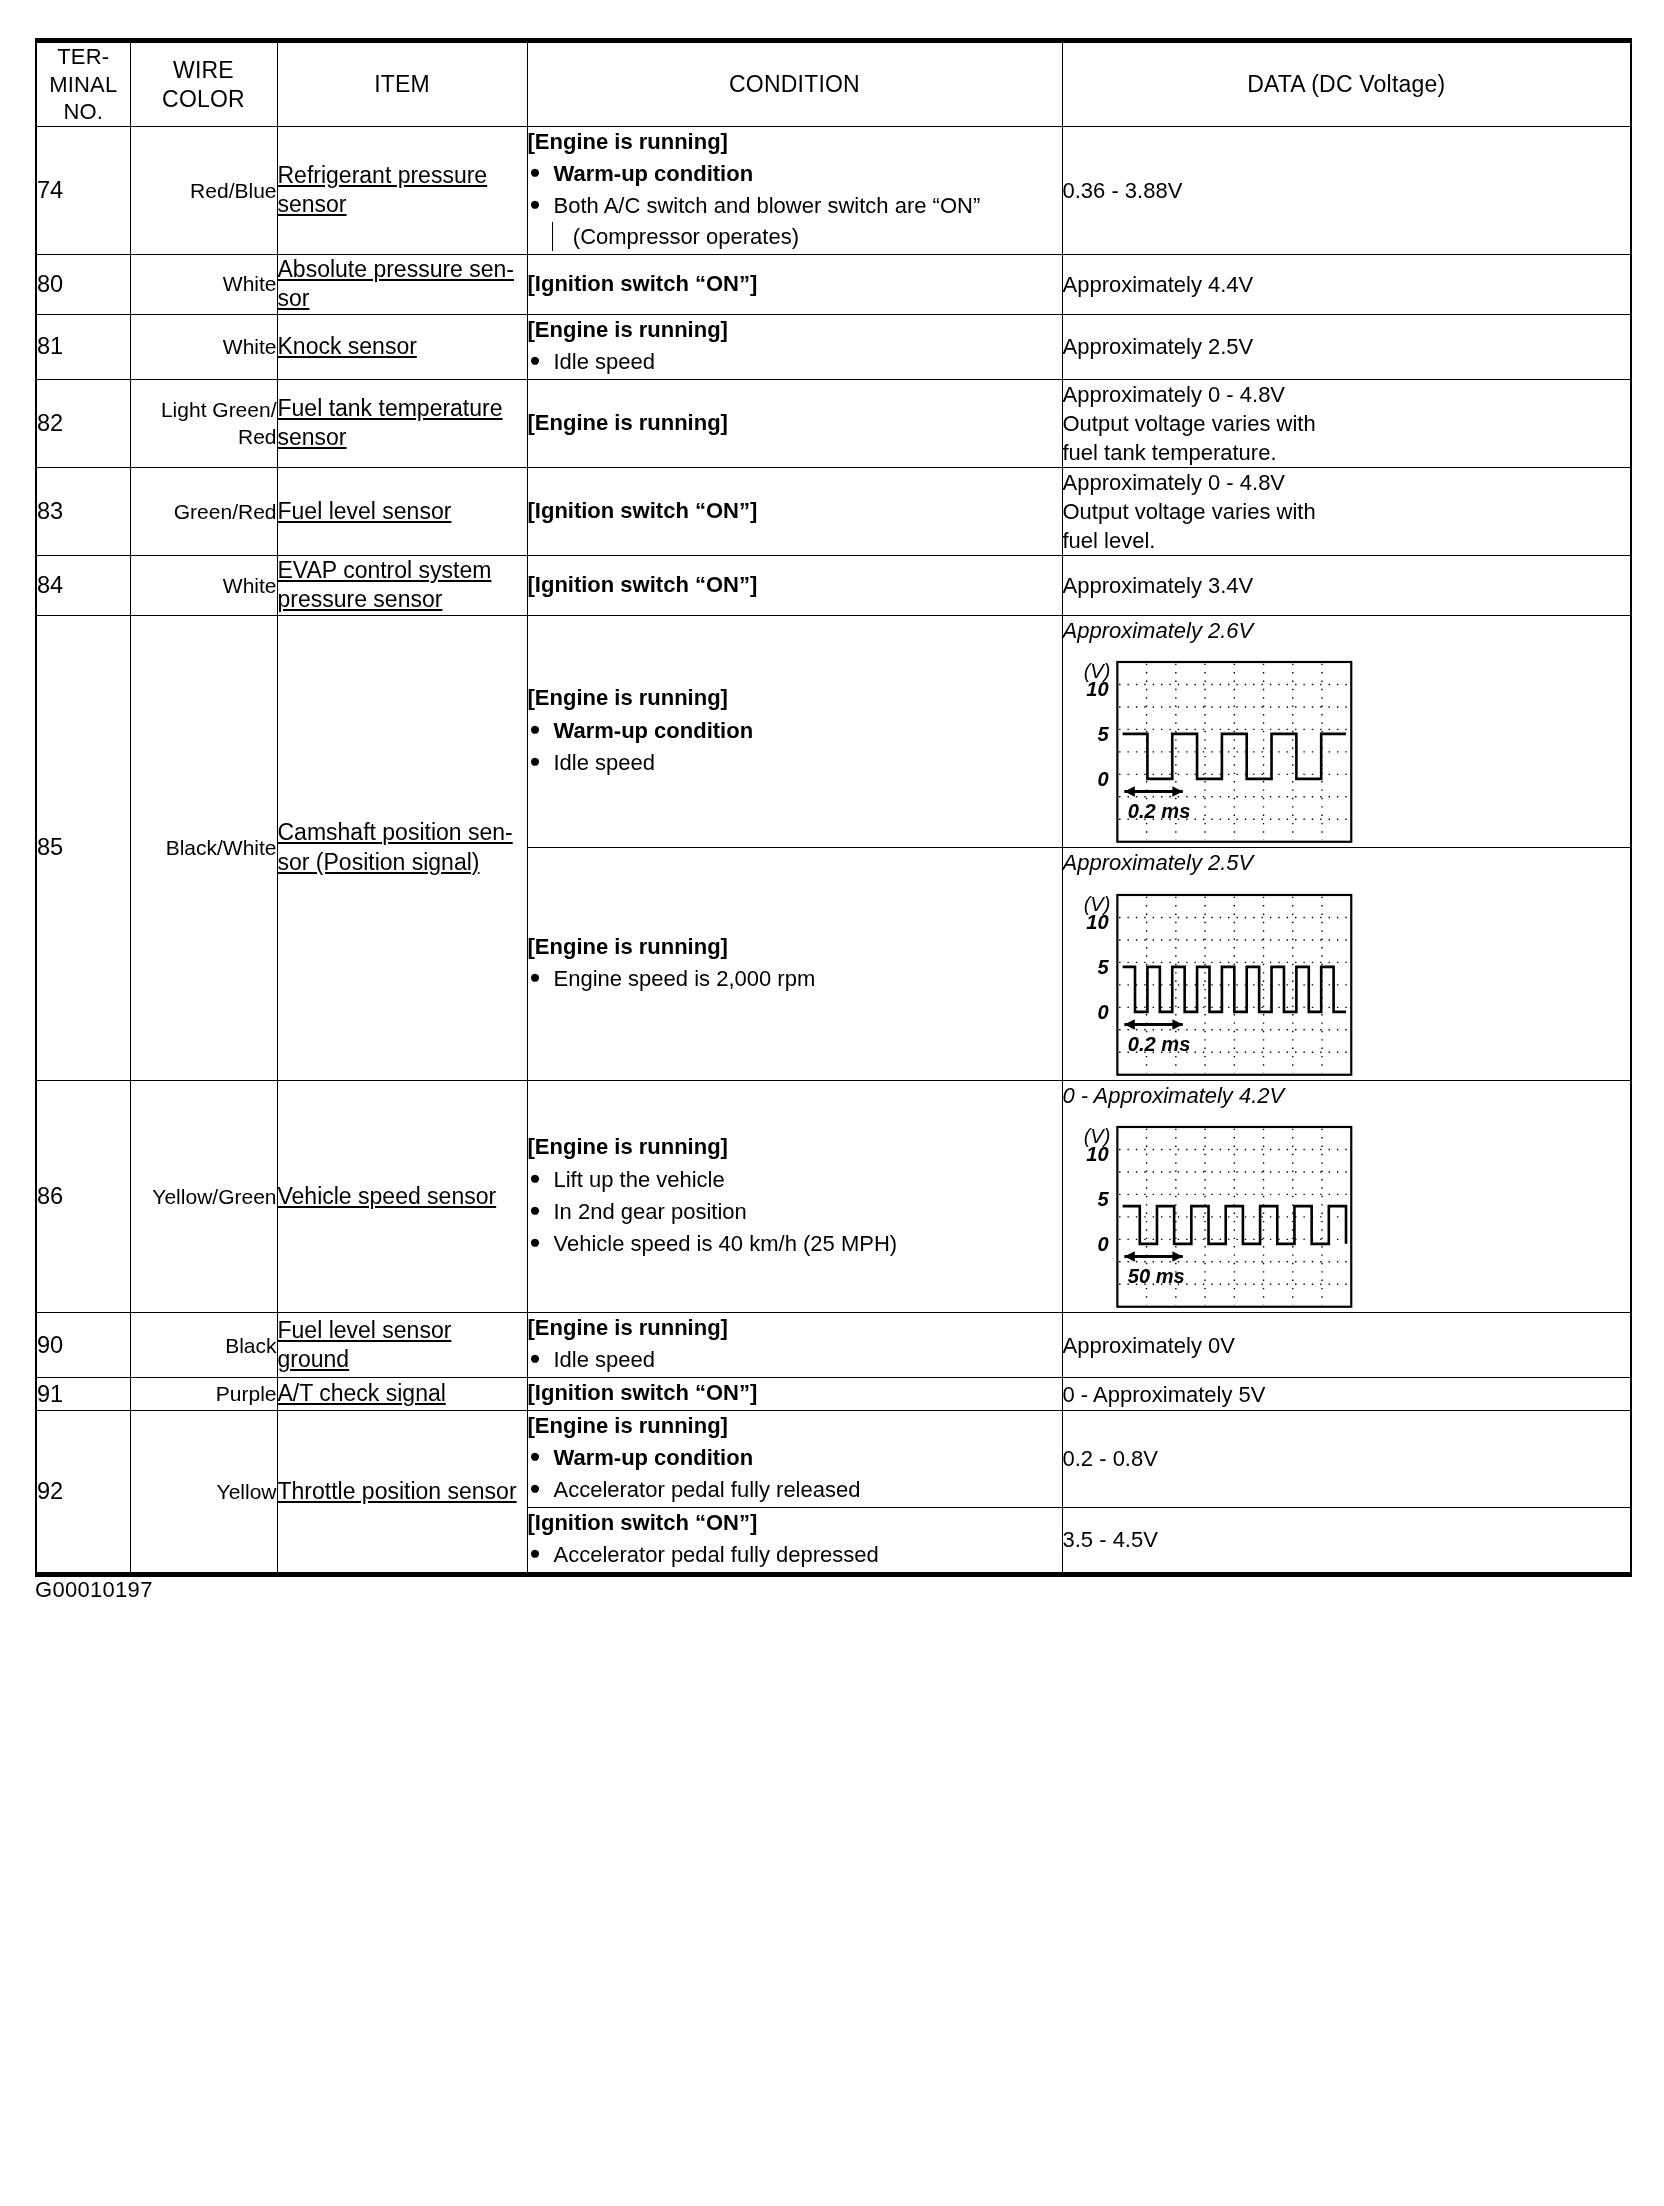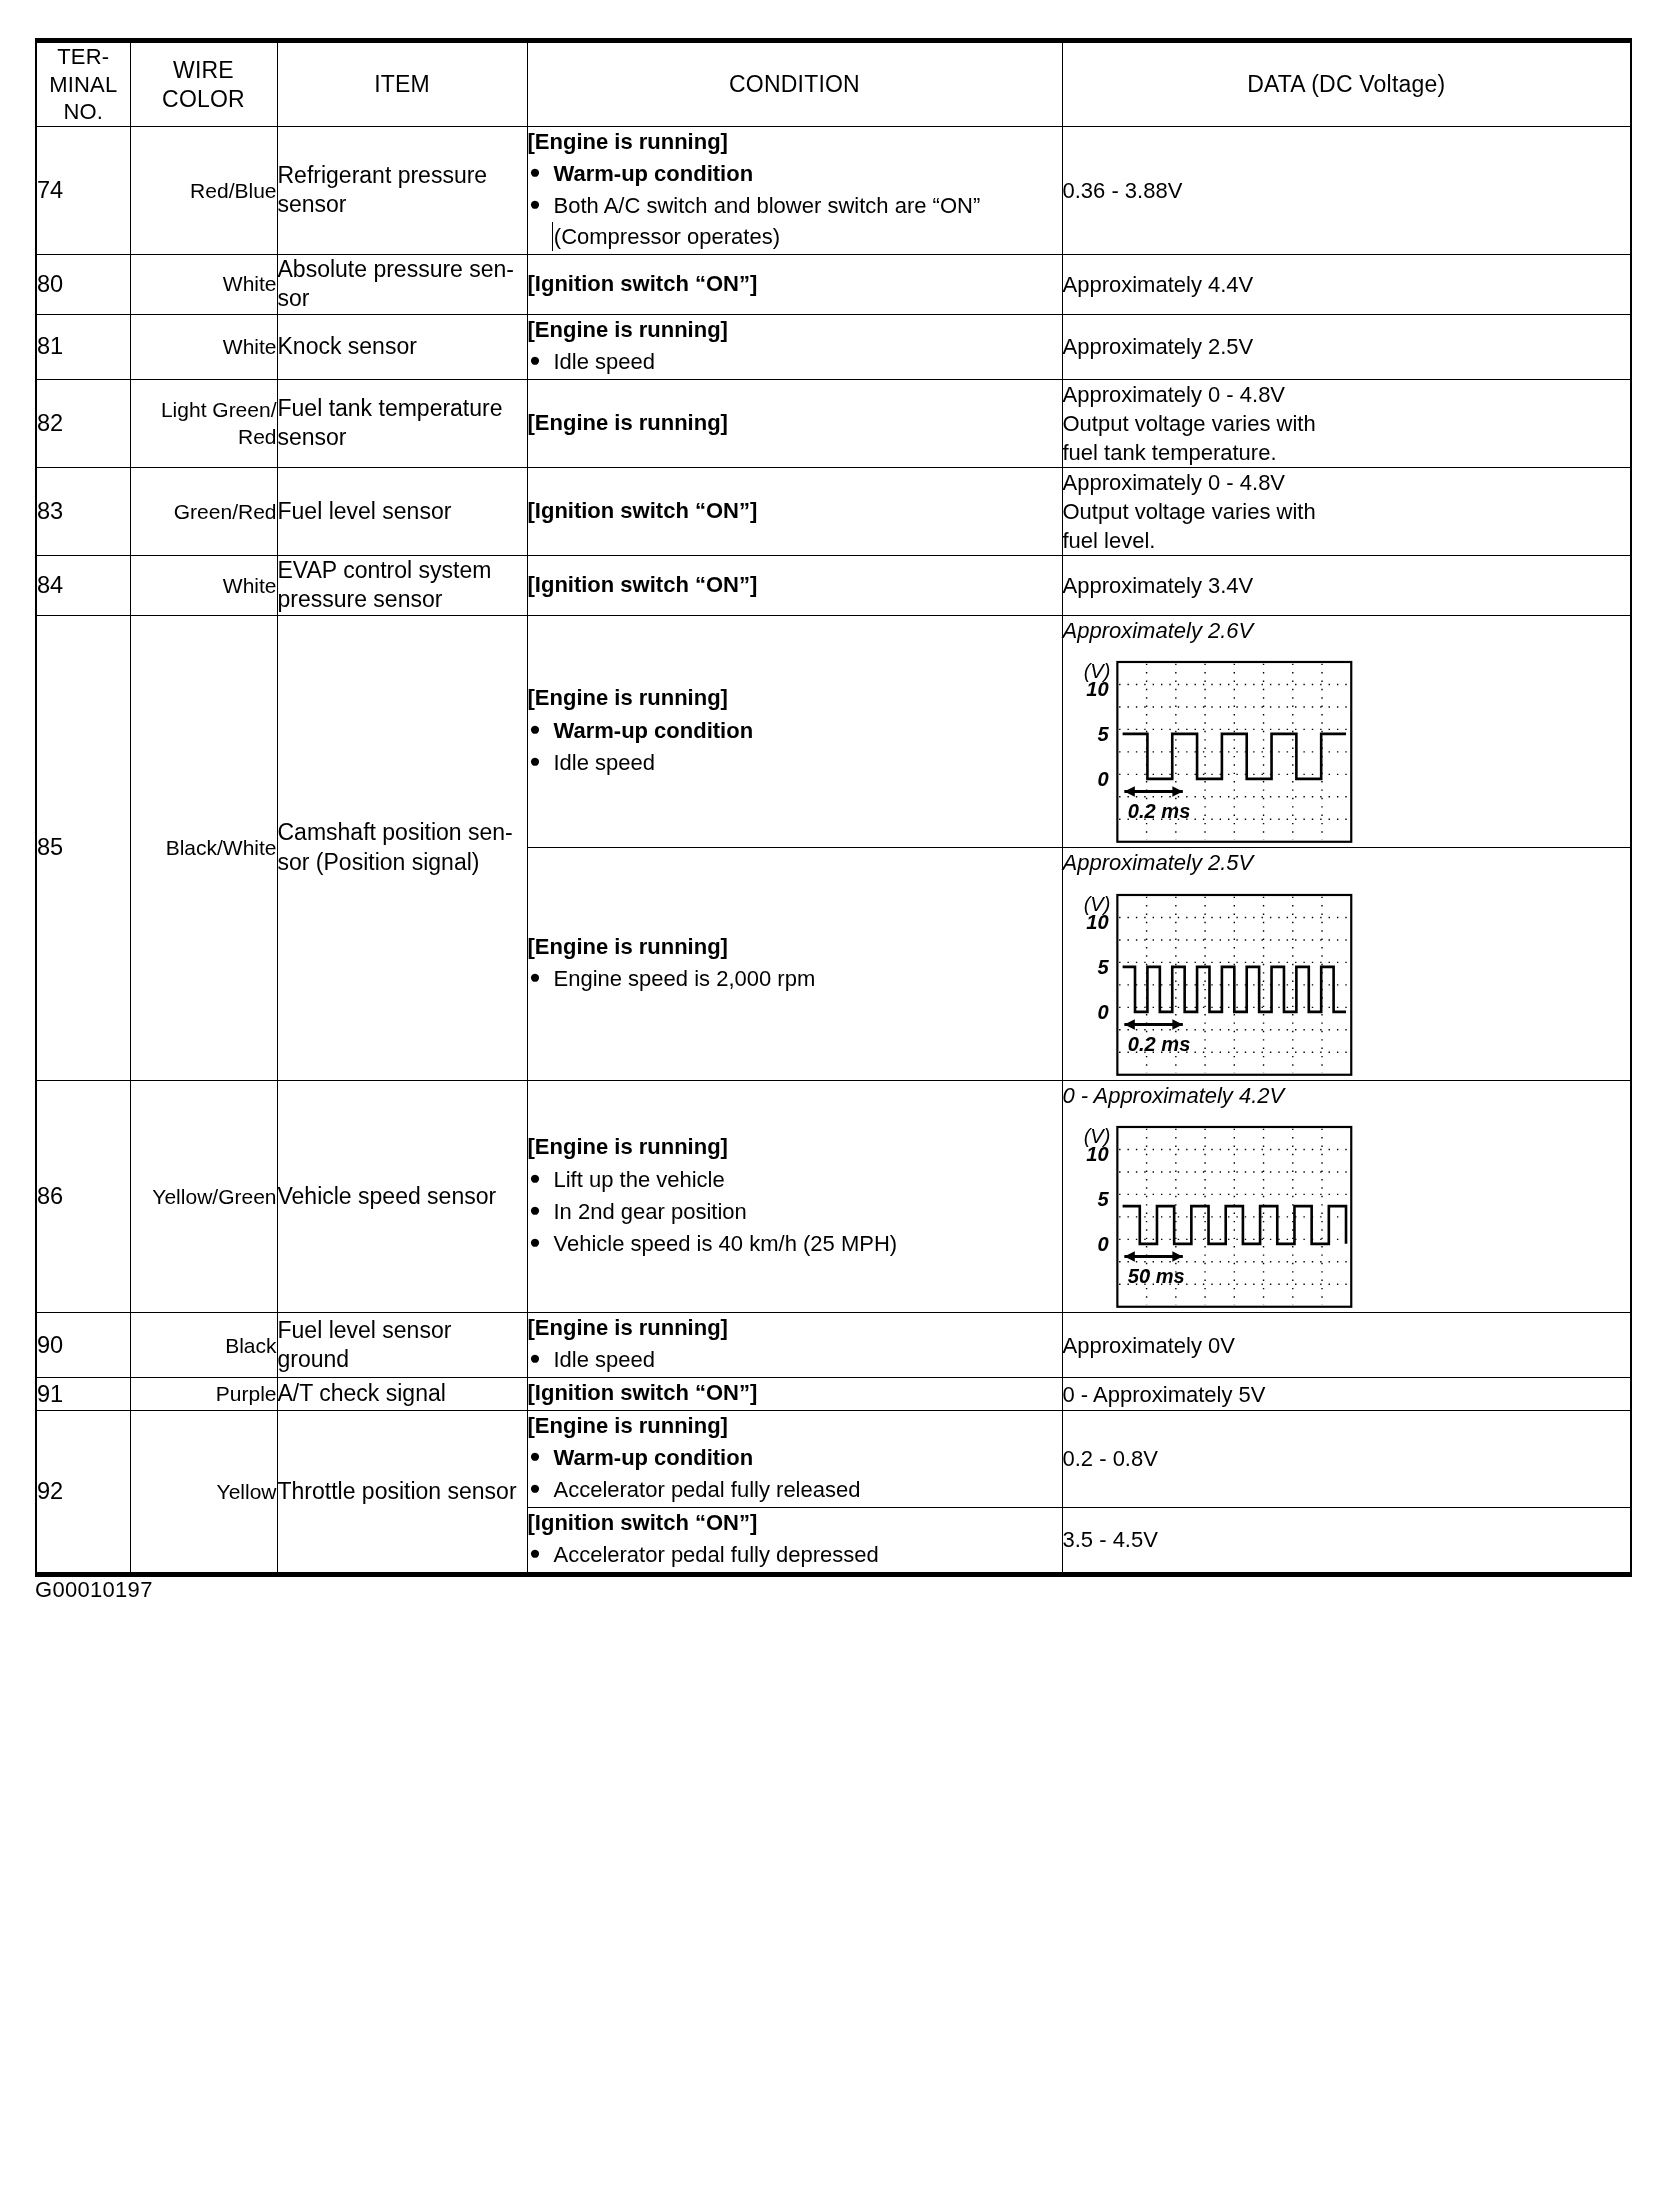--- a/index.html
+++ b/index.html
@@ -67,20 +67,21 @@
     padding: 8.7px 7px 8.7px 12.2px;
     line-height: 1.3;
     font-weight: 400;
     text-align: right;
   }
   td.item {
     font-size: 23px;
     padding: 8.7px 8.7px 8.7px 14px;
     line-height: 1.28;
     font-weight: 400;
+    text-decoration: underline;
   }
   td.cond {
     font-size: 22px;
     padding: 12.2px 8.7px 12.2px 14px;
     line-height: 1.34;
     vertical-align: middle;
   }
   td.data {
     font-size: 22px;
     padding: 10.5px 8.7px 10.5px 12.2px;
@@ -107,21 +108,21 @@
   ul.cond-list li .bullet {
     position: absolute;
     left: 1.7px;
     top: 0;
     font-size: 19px;
     line-height: 1.34;
   }
   ul.cond-list li.bold { font-weight: bold; }
   ul.cond-list li .sub-note {
     display: block;
-    padding-left: 1px;
+    padding-left: 20px;
     border-left: 1.7px solid #000;
     margin-top: 0.9px;
     margin-left: -1.7px;
   }
 
   .data-line { display: block; }
 
   
   .scope-wrap {
     margin-top: 10.5px;

